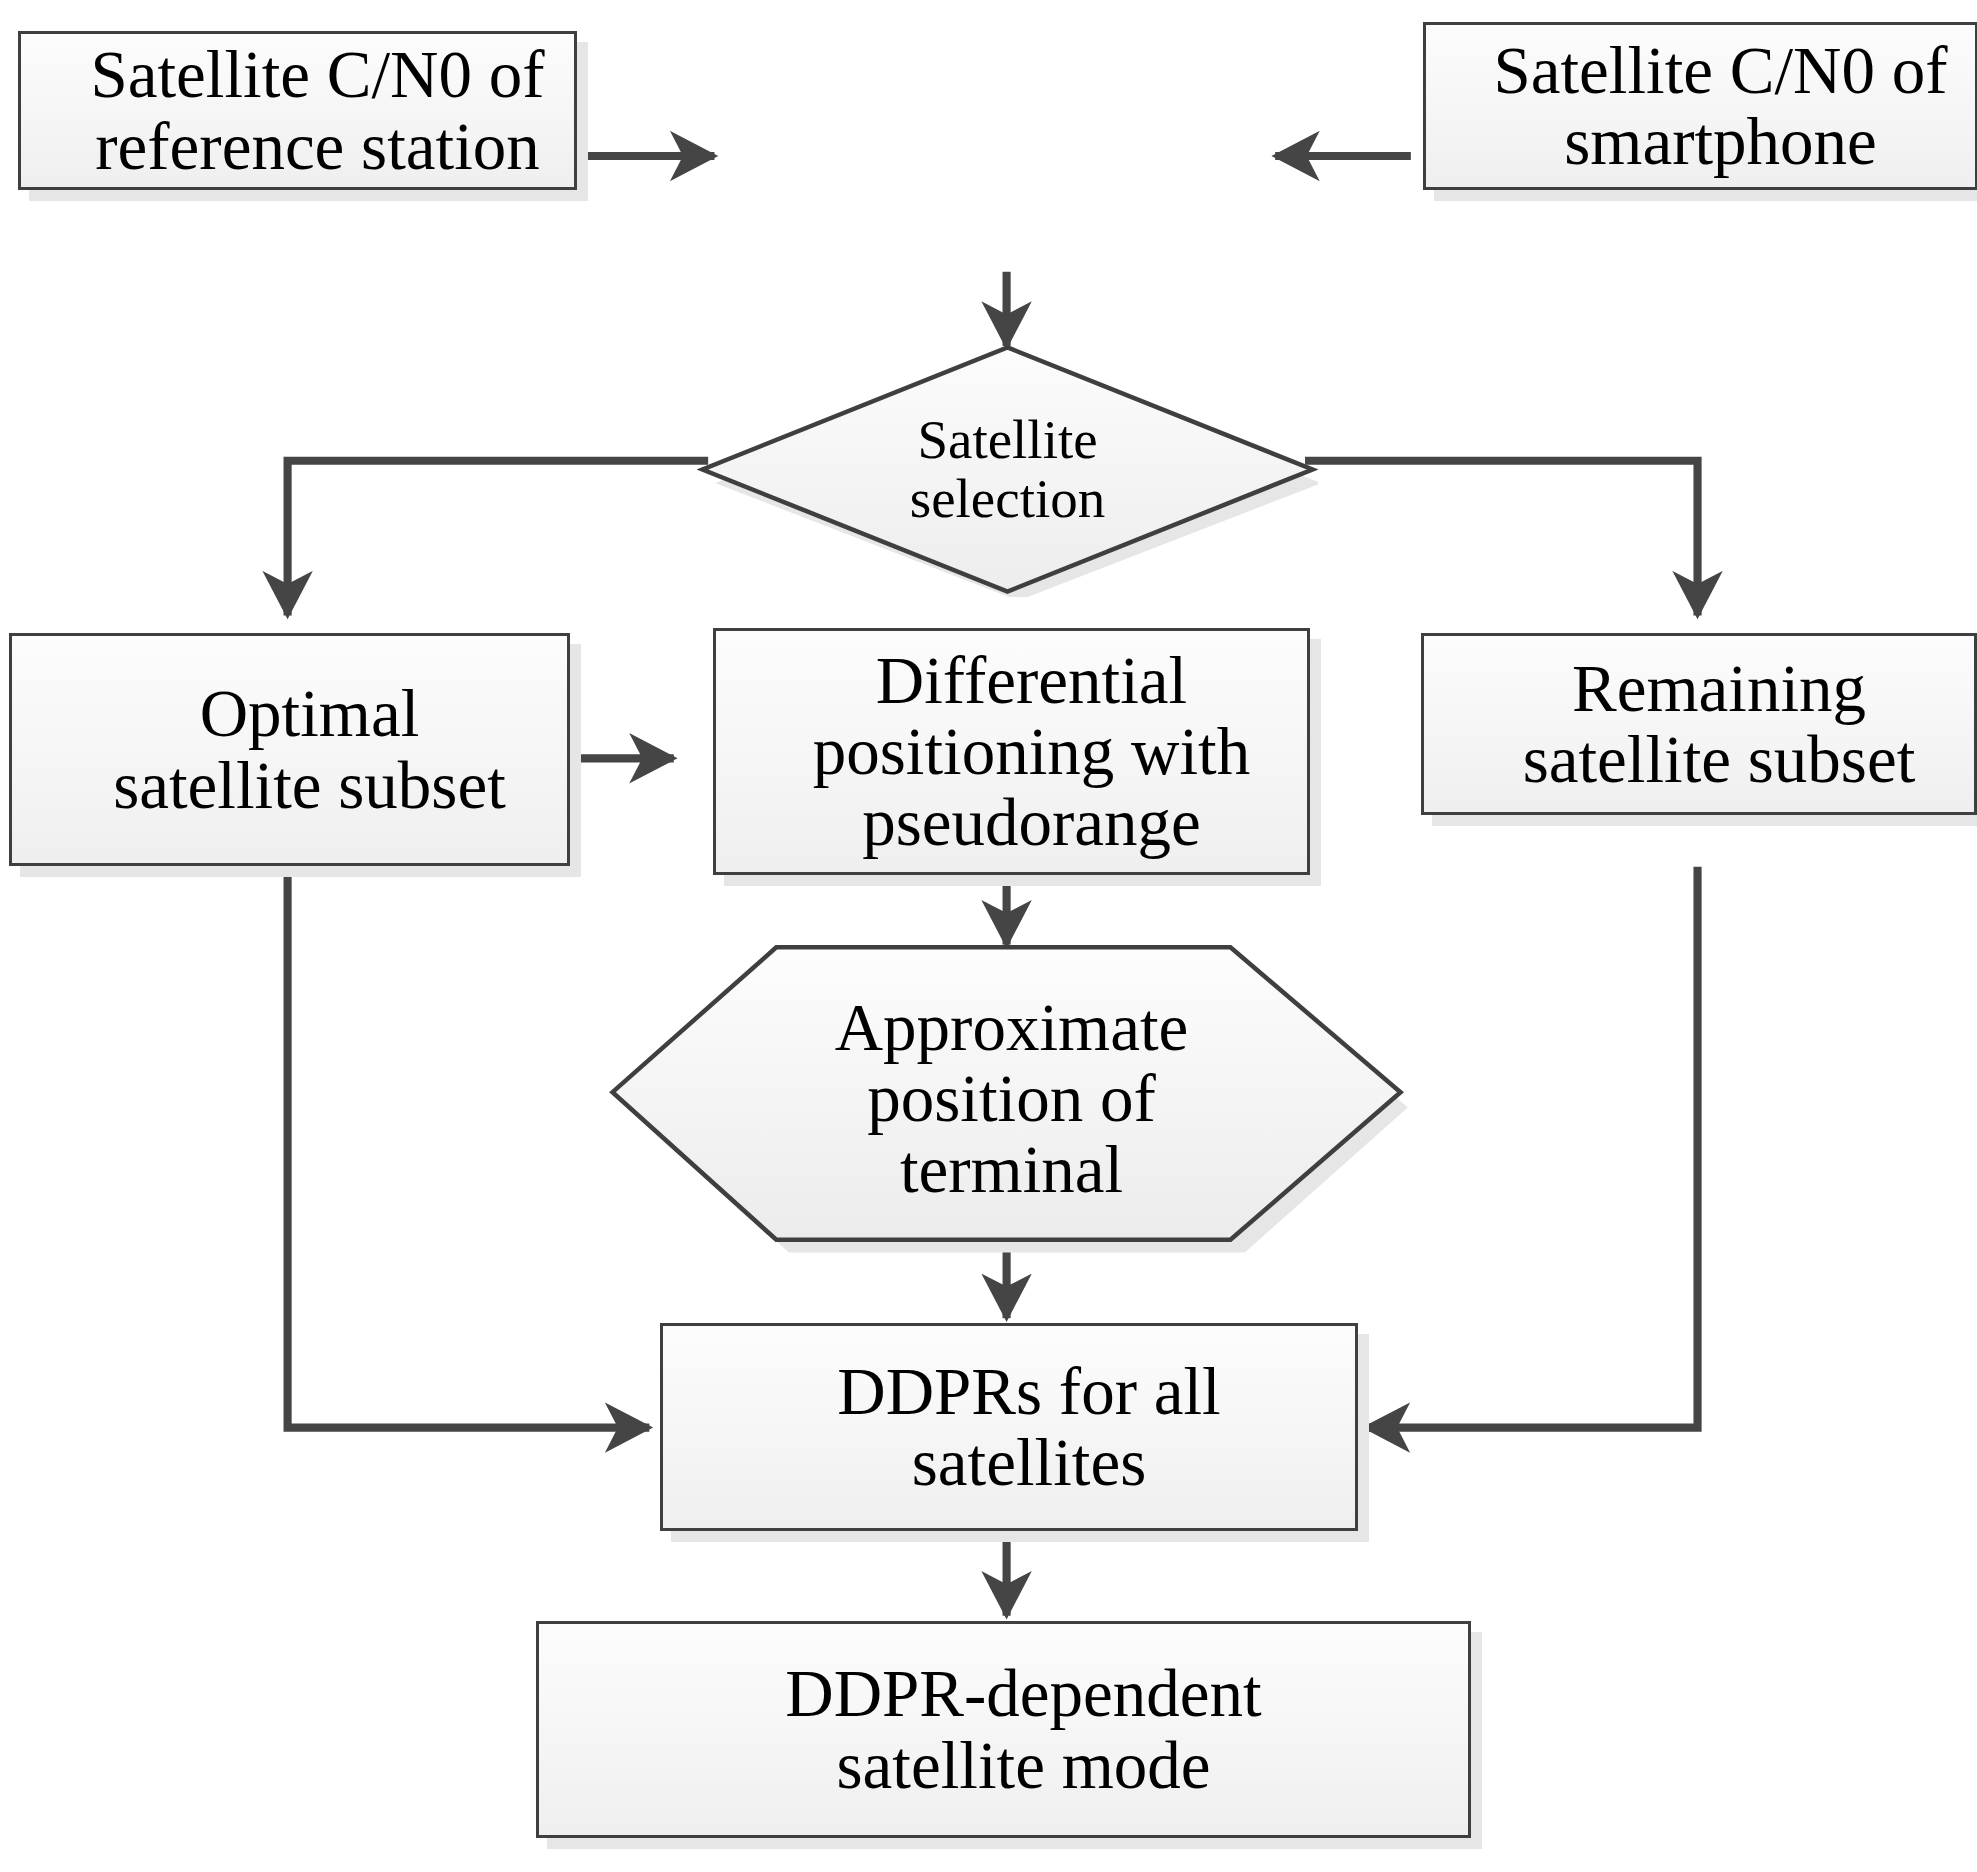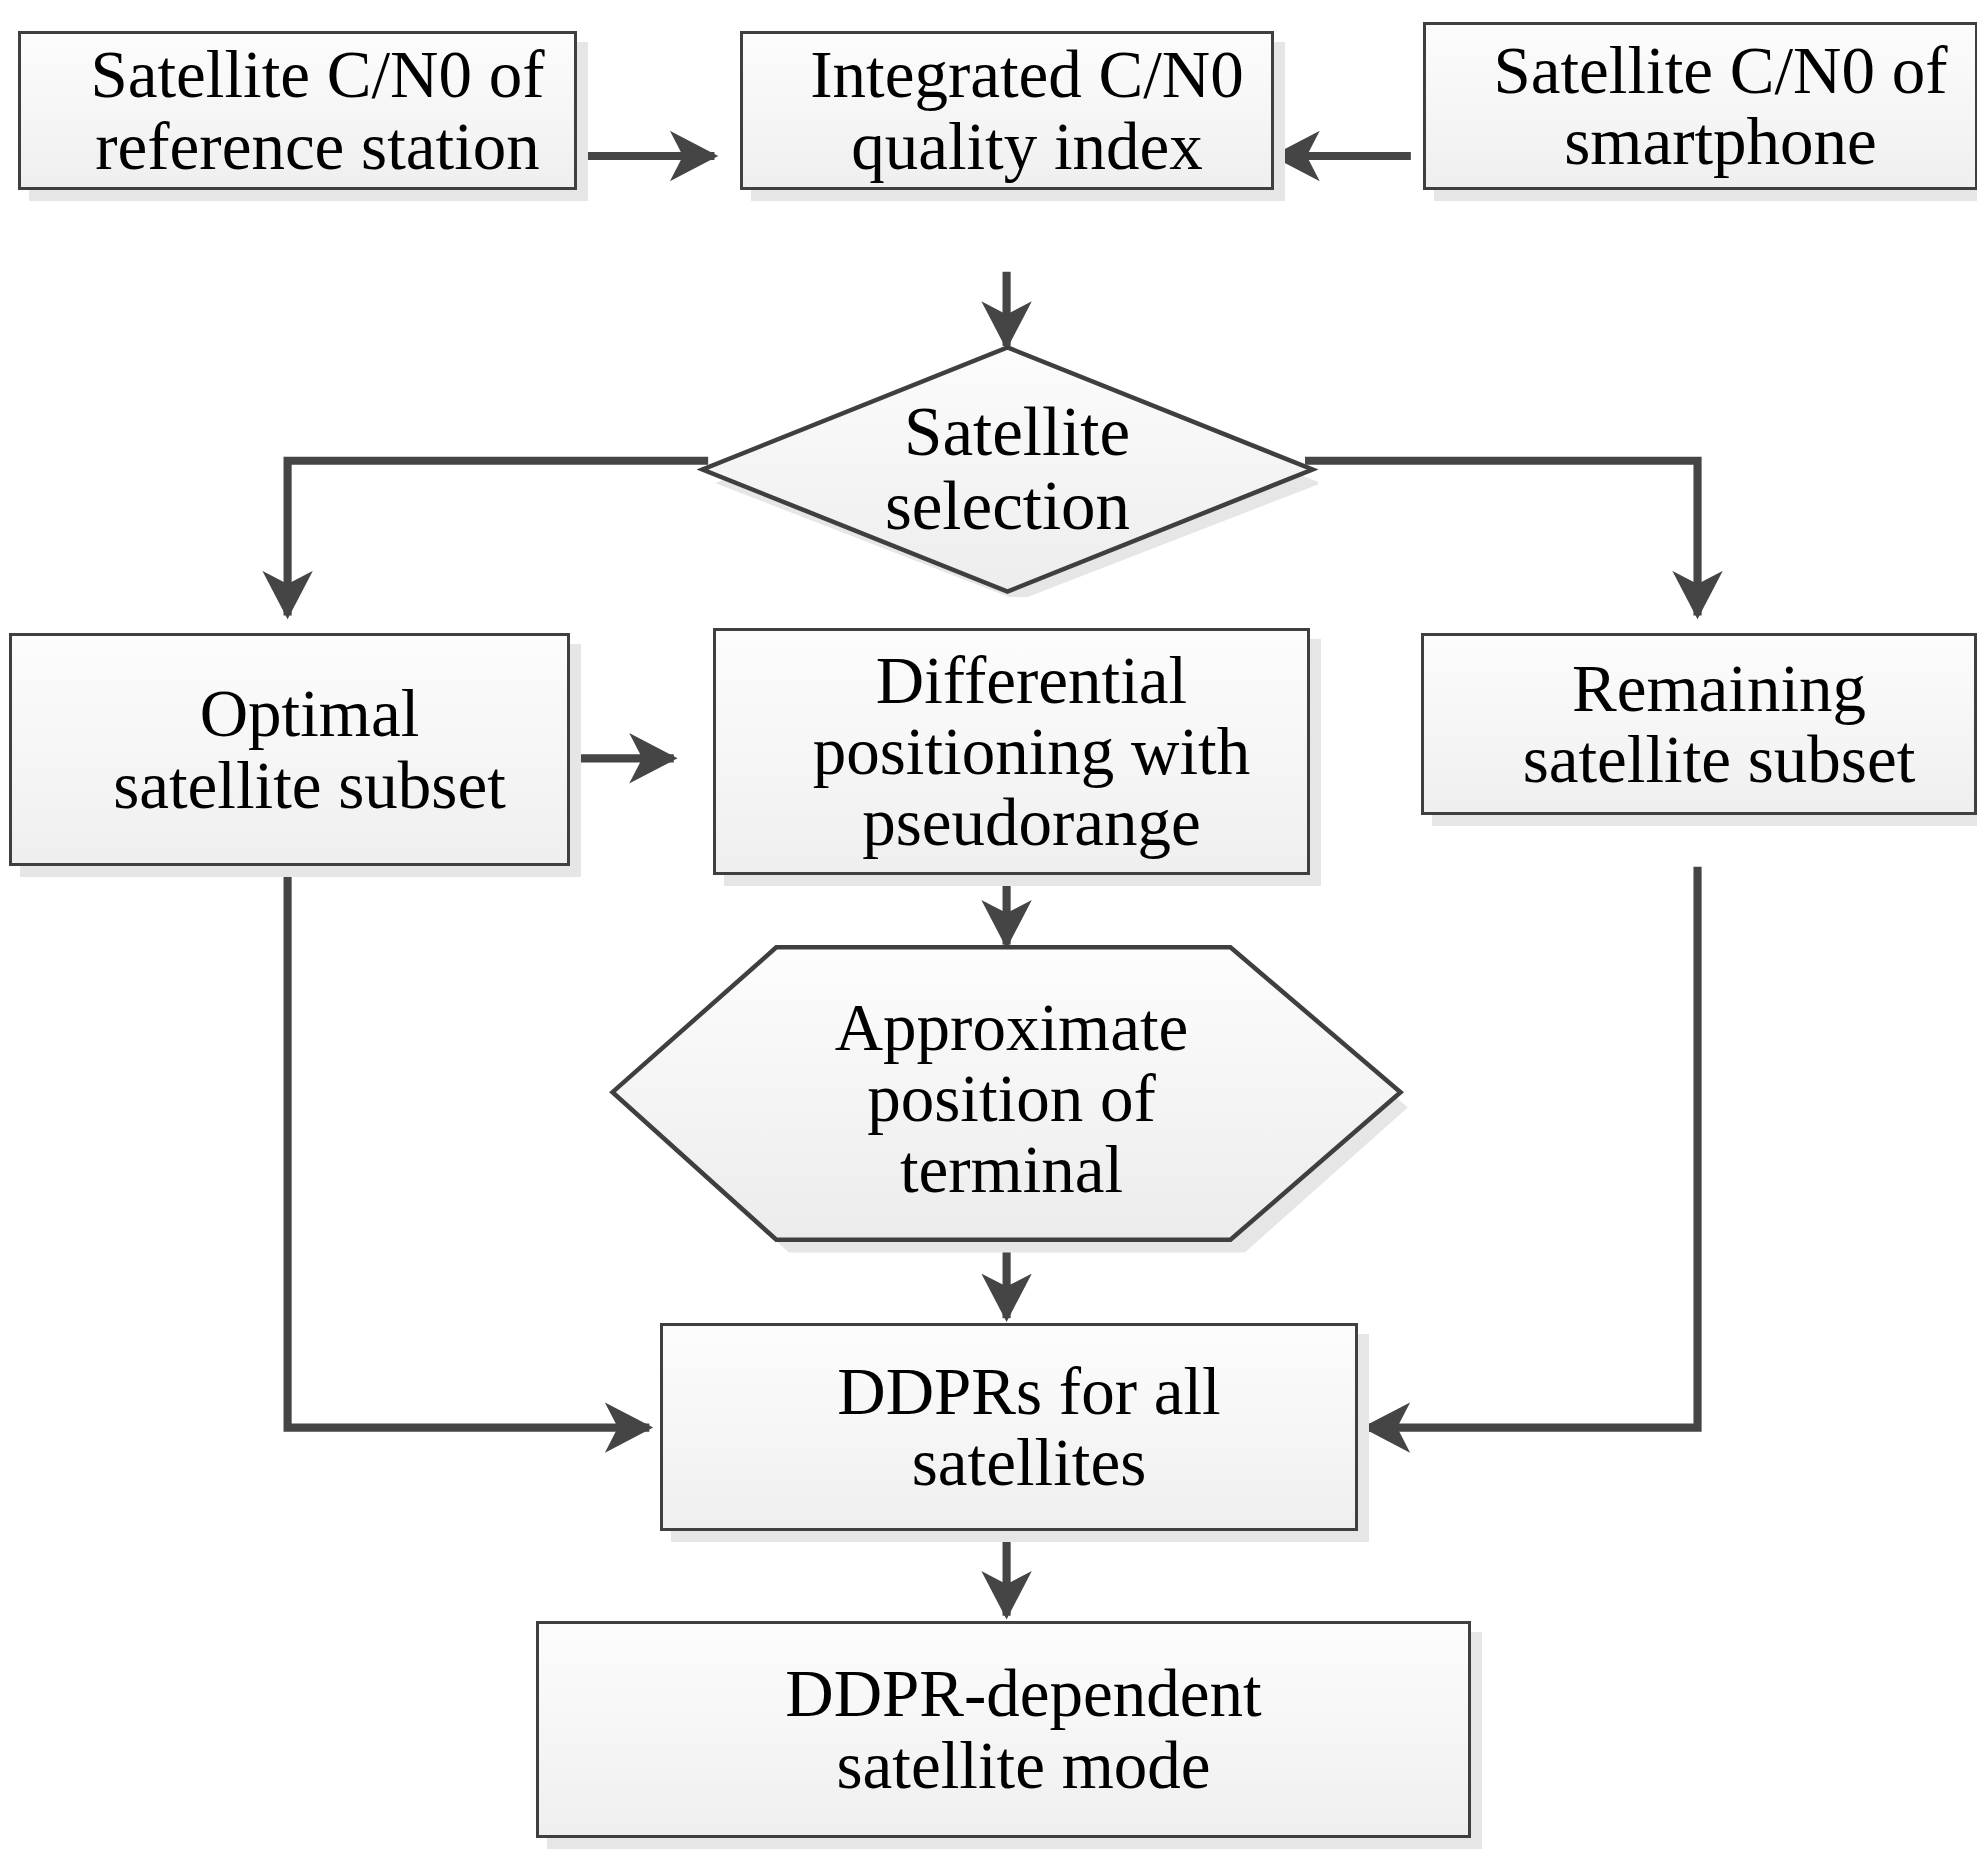--- a/index.html
+++ b/index.html
@@ -69,31 +69,27 @@
 
       <line x1="1113" y1="1693" x2="1113" y2="1786" marker-end="url(#ah)"></line>
     </g>
   </svg>
 
   <div class="node rect" style="left:18px;top:31px;width:559px;height:159px;">
     <span>Satellite C/N0 of
 reference station</span>
   </div>
 
-  <div class="node rect" style="left:740px;top:31px;width:534px;height:159px;">
-    <span>Integrated C/N0
-quality index</span>
-  </div>
 
   <div class="node rect" style="left:1423px;top:22px;width:555px;height:168px;">
     <span>Satellite C/N0 of
 smartphone</span>
   </div>
 
-  <div class="node poly" style="left:697px;top:342px;width:621px;height:255px;font-size:69px;text-align:right;">
+  <div class="node poly" style="left:697px;top:342px;width:621px;height:255px;font-size:55px;">
     <svg viewBox="0 0 686 282" preserveAspectRatio="none">
       <polygon points="343,14 678,144 343,274 8,144" fill="#e6e6e6" transform="translate(12,12)"></polygon>
       <linearGradient id="gd" x1="0" y1="0" x2="0" y2="1">
         <stop offset="0" stop-color="#fcfcfc"></stop>
         <stop offset="1" stop-color="#ededed"></stop>
       </linearGradient>
       <polygon points="343,6 680,141 343,276 6,141" fill="url(#gd)" stroke="#3f3f3f" stroke-width="5"></polygon>
     </svg>
     <span class="ptxt">Satellite
 selection</span>

